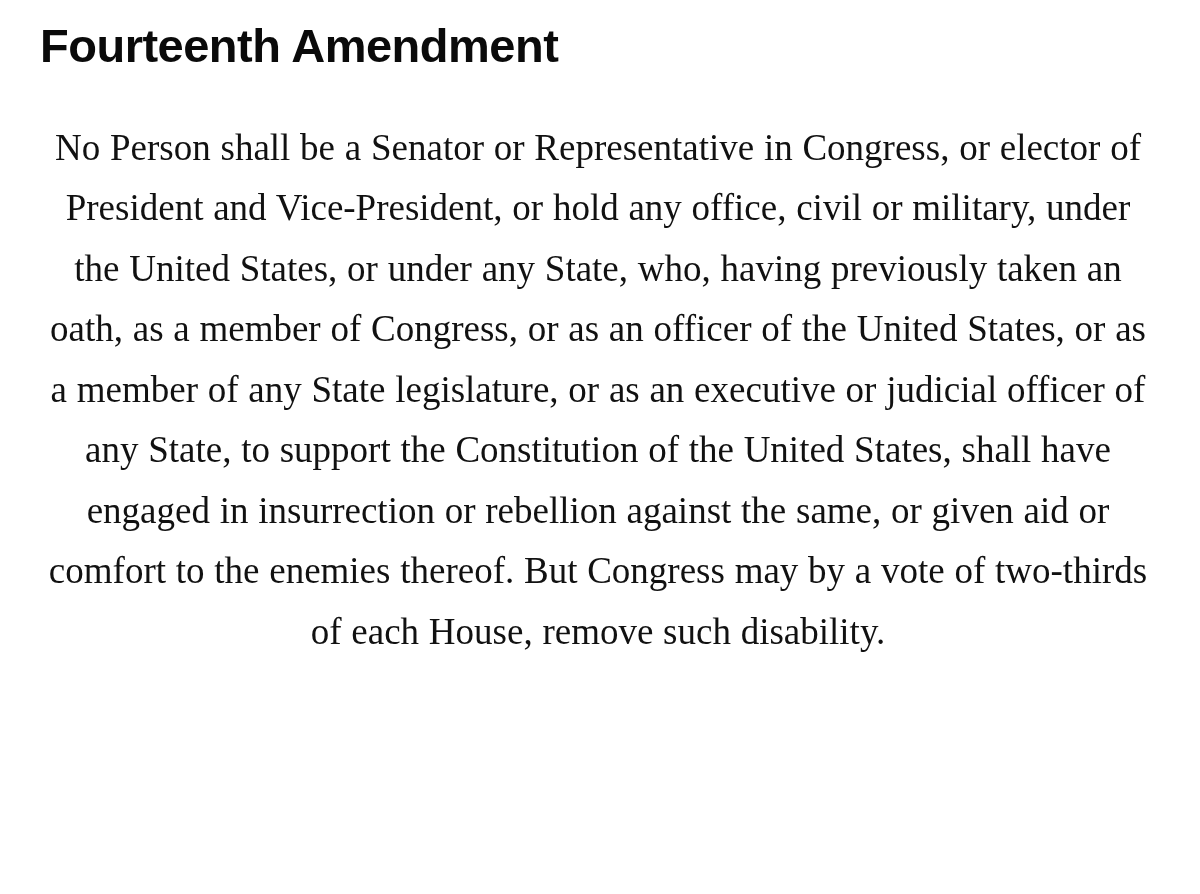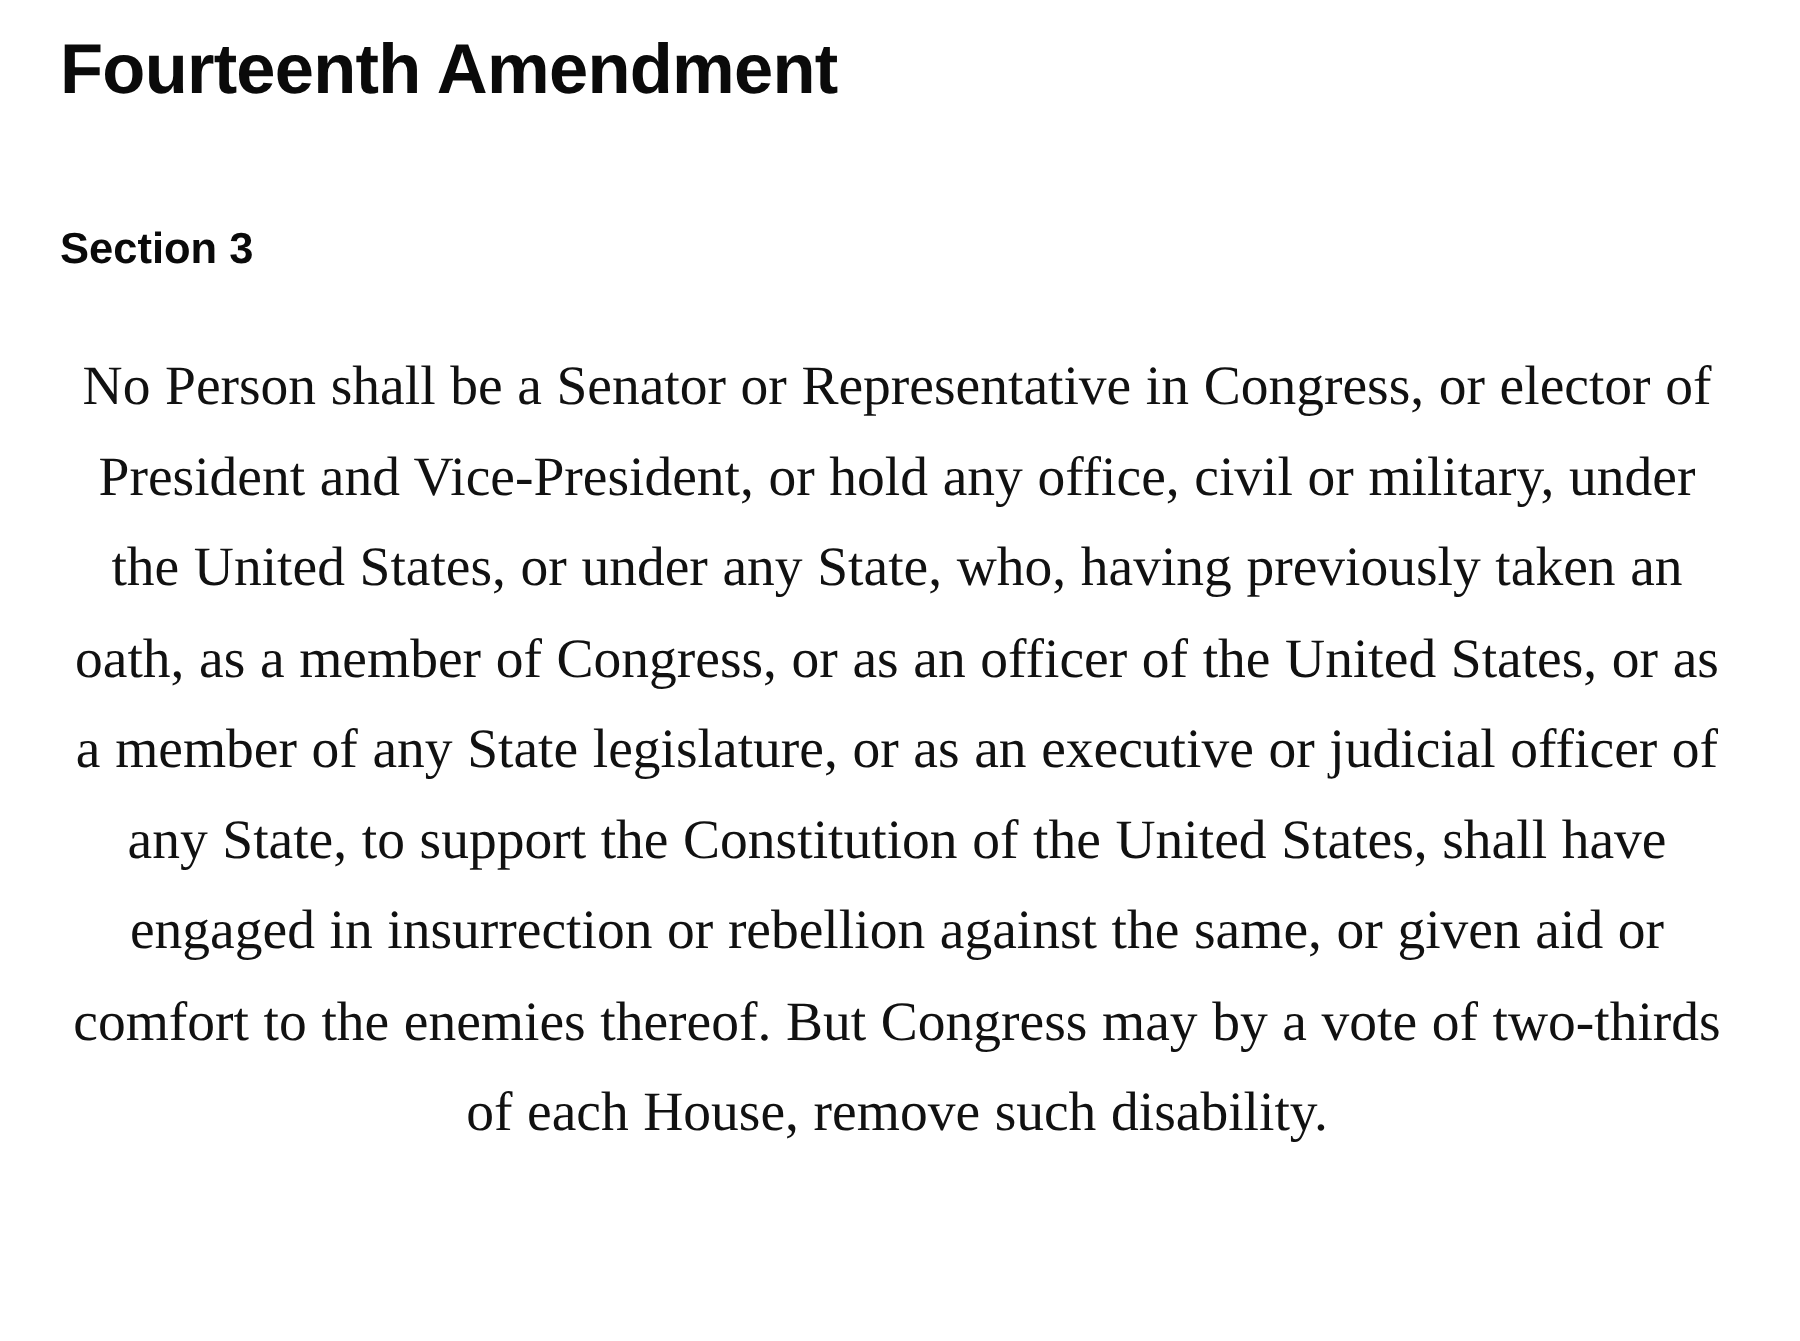--- a/index.html
+++ b/index.html
@@ -48,15 +48,14 @@
     max-width: 1120px;
     text-align: center;
     word-spacing: 0.5px;
   }
 </style>
 </head>
 <body>
 
 <div class="page">
   <h1 class="doc-title">Fourteenth Amendment</h1>
-  <h2 class="section-heading">Section 3</h2>
   <p class="body-text">No Person shall be a Senator or Representative in Congress, or elector of President and Vice-President, or hold any office, civil or military, under the United States, or under any State, who, having previously taken an oath, as a member of Congress, or as an officer of the United States, or as a member of any State legislature, or as an executive or judicial officer of any State, to support the Constitution of the United States, shall have engaged in insurrection or rebellion against the same, or given aid or comfort to the enemies thereof. But Congress may by a vote of two-thirds of each House, remove such disability.</p>
 </div>
 
 </body></html>

